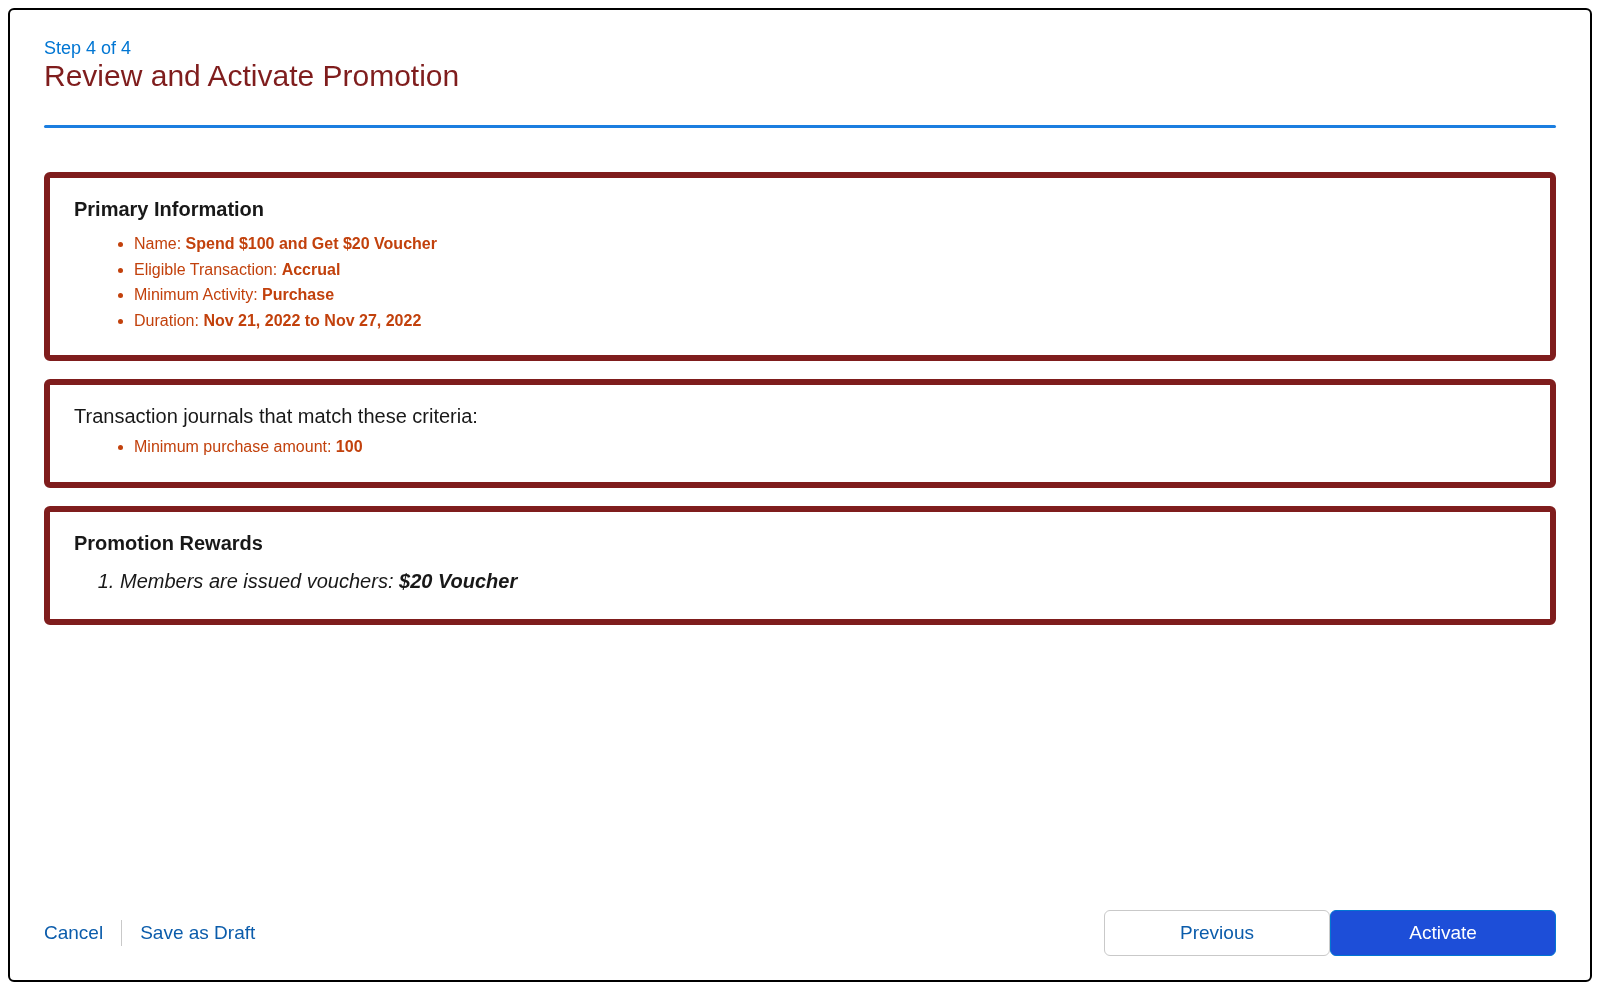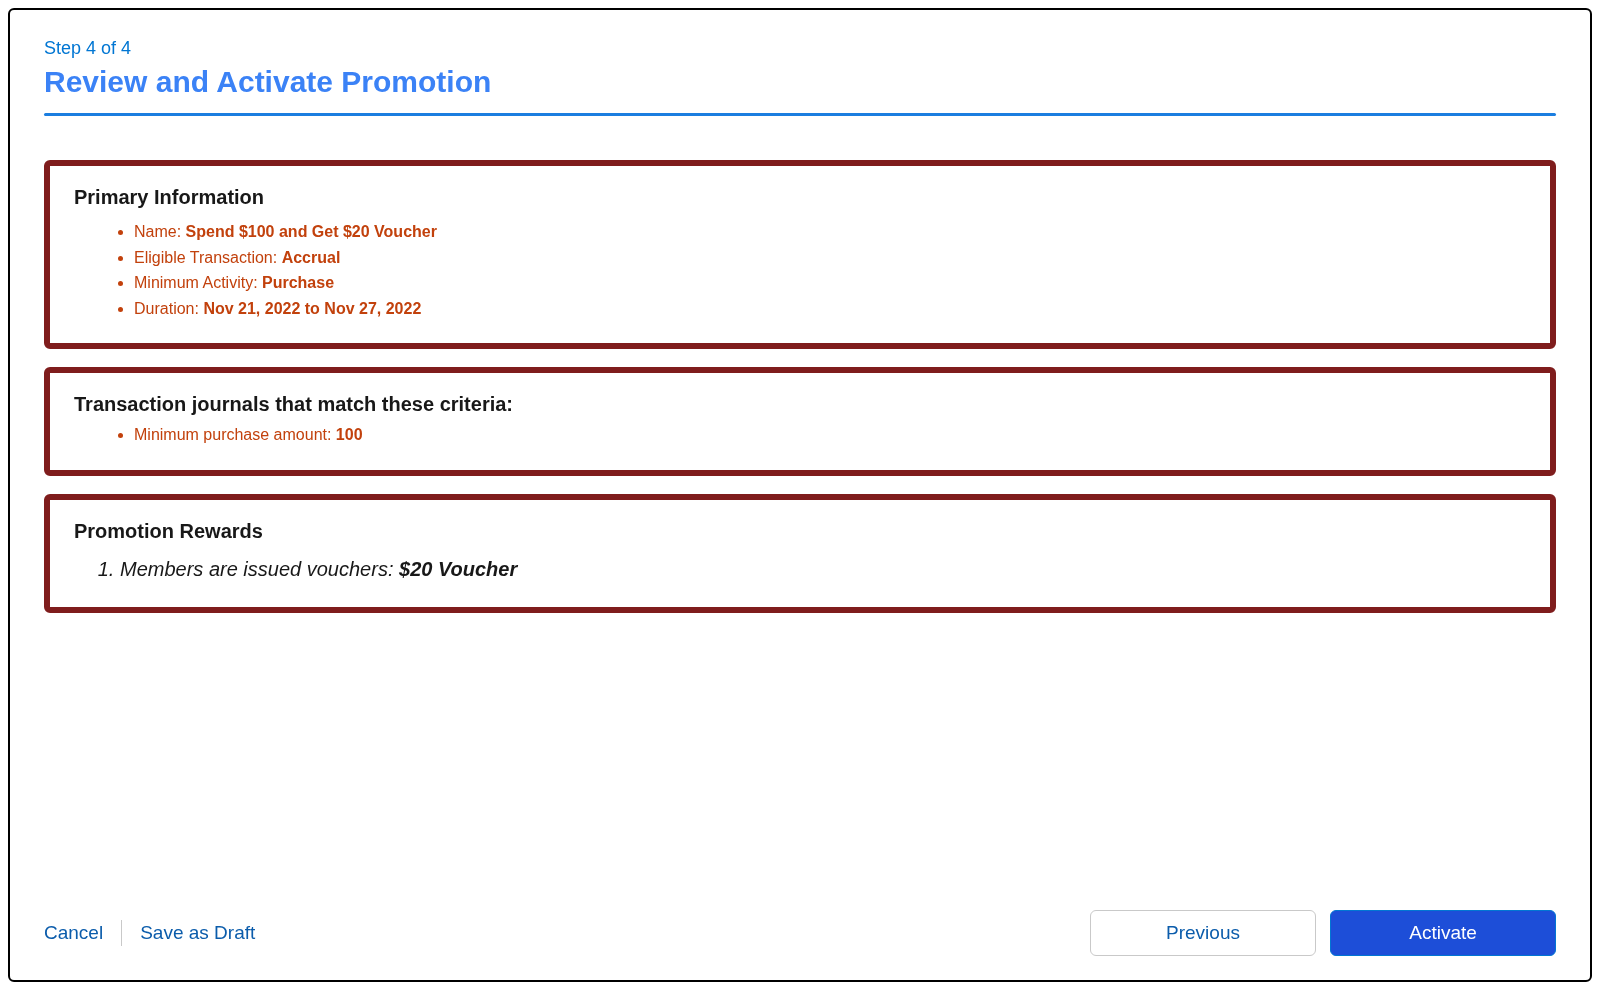--- a/index.html
+++ b/index.html
@@ -19,27 +19,26 @@
     border-radius: 6px;
     padding: 28px 34px 24px 34px;
     display: flex;
     flex-direction: column;
     position: relative;
   }
   .step-label {
     color: #0176d3;
     font-size: 18px;
     font-weight: 400;
-    margin-bottom: 6px;
   }
   .page-title {
     font-size: 30px;
-    font-weight: 700;
-    color: #3b82f6;
-    margin-bottom: 14px;
+    font-weight: 400;
+    color: #7f1d1d;
+    margin-bottom: 32px;
   }
   .title-underline {
     height: 3px;
     background: #1b7ee0;
     border-radius: 2px;
     margin-bottom: 44px;
   }
   .section-card {
     border: 6px solid #7f1d1d;
     border-radius: 6px;
@@ -48,21 +47,21 @@
   }
   .section-title {
     font-size: 20px;
     font-weight: 700;
     color: #181818;
     margin-bottom: 10px;
   }
   .section-subtext {
     font-size: 20px;
     color: #181818;
-    font-weight: 700;
+    font-weight: 400;
     margin-bottom: 6px;
   }
   .bullet-list {
     list-style: disc;
     padding-left: 60px;
   }
   .bullet-list li {
     font-size: 16px;
     color: #c2410c;
     line-height: 1.6;
@@ -112,21 +111,20 @@
     cursor: pointer;
     font-family: inherit;
   }
   .divider {
     width: 1px;
     height: 26px;
     background: #c9c9c9;
   }
   .footer-right {
     display: flex;
-    gap: 14px;
   }
   .btn {
     font-family: inherit;
     font-size: 19px;
     font-weight: 400;
     padding: 11px 0;
     min-width: 226px;
     border-radius: 6px;
     cursor: pointer;
     text-align: center;

